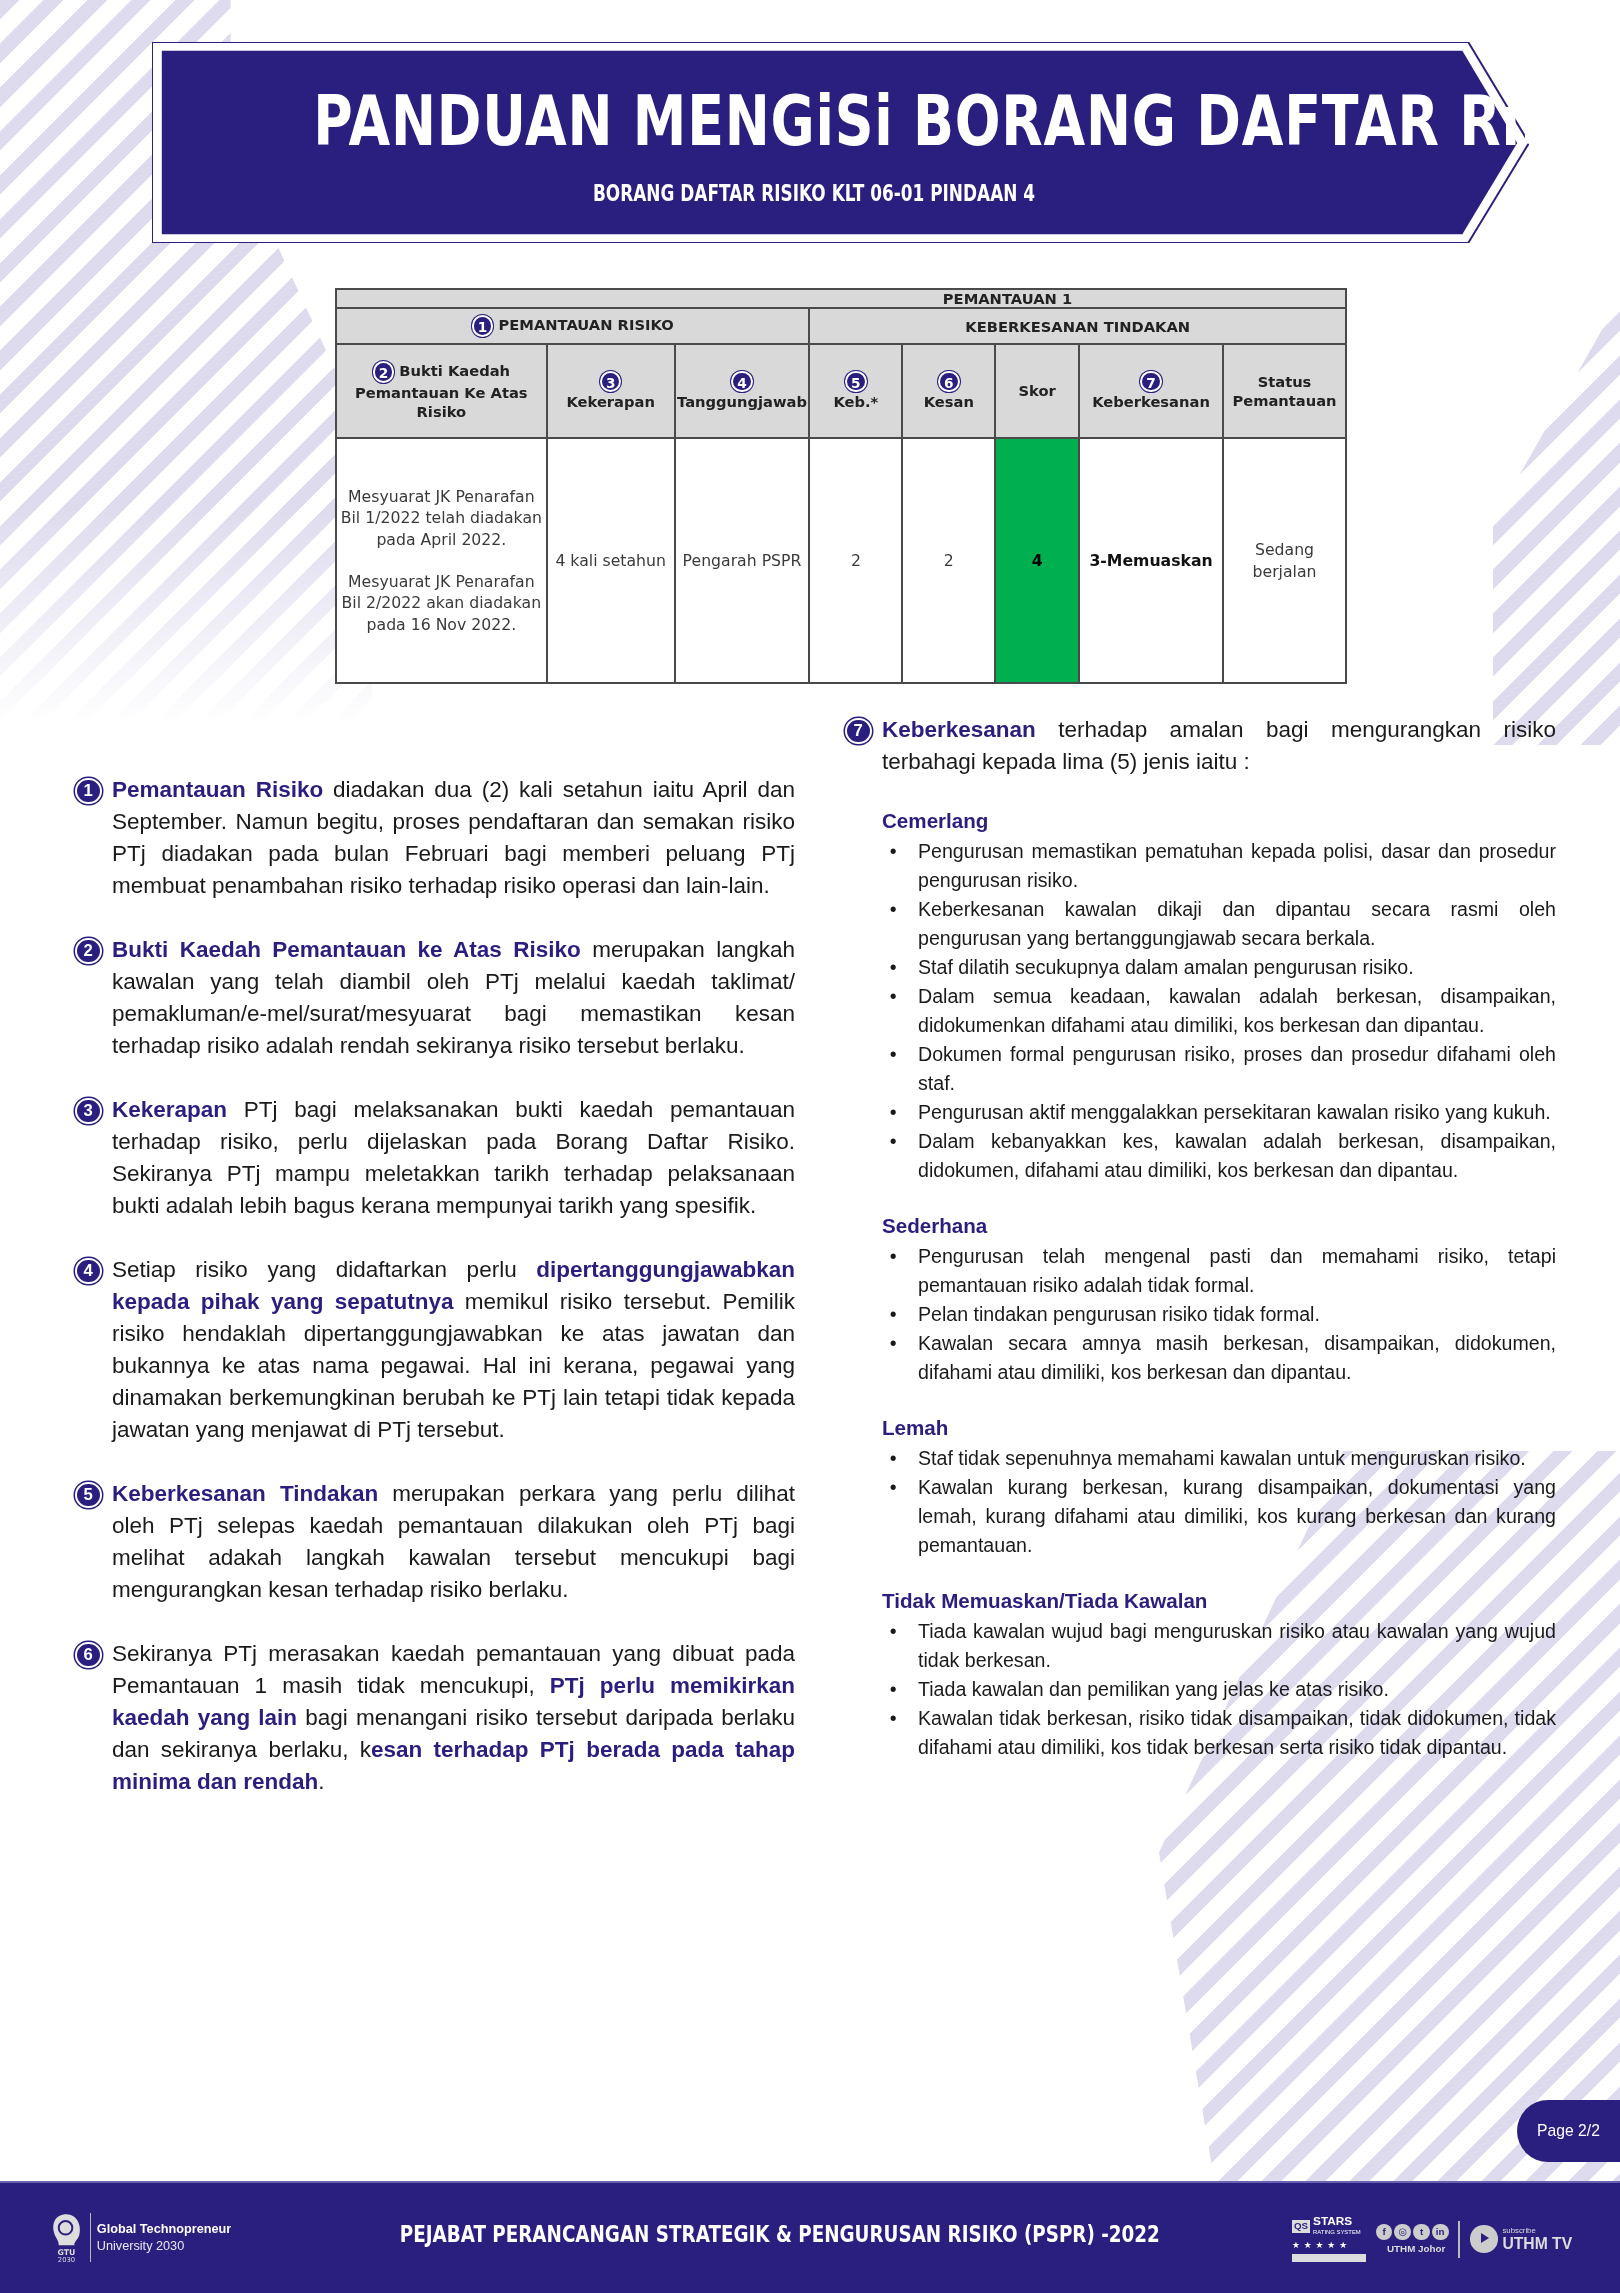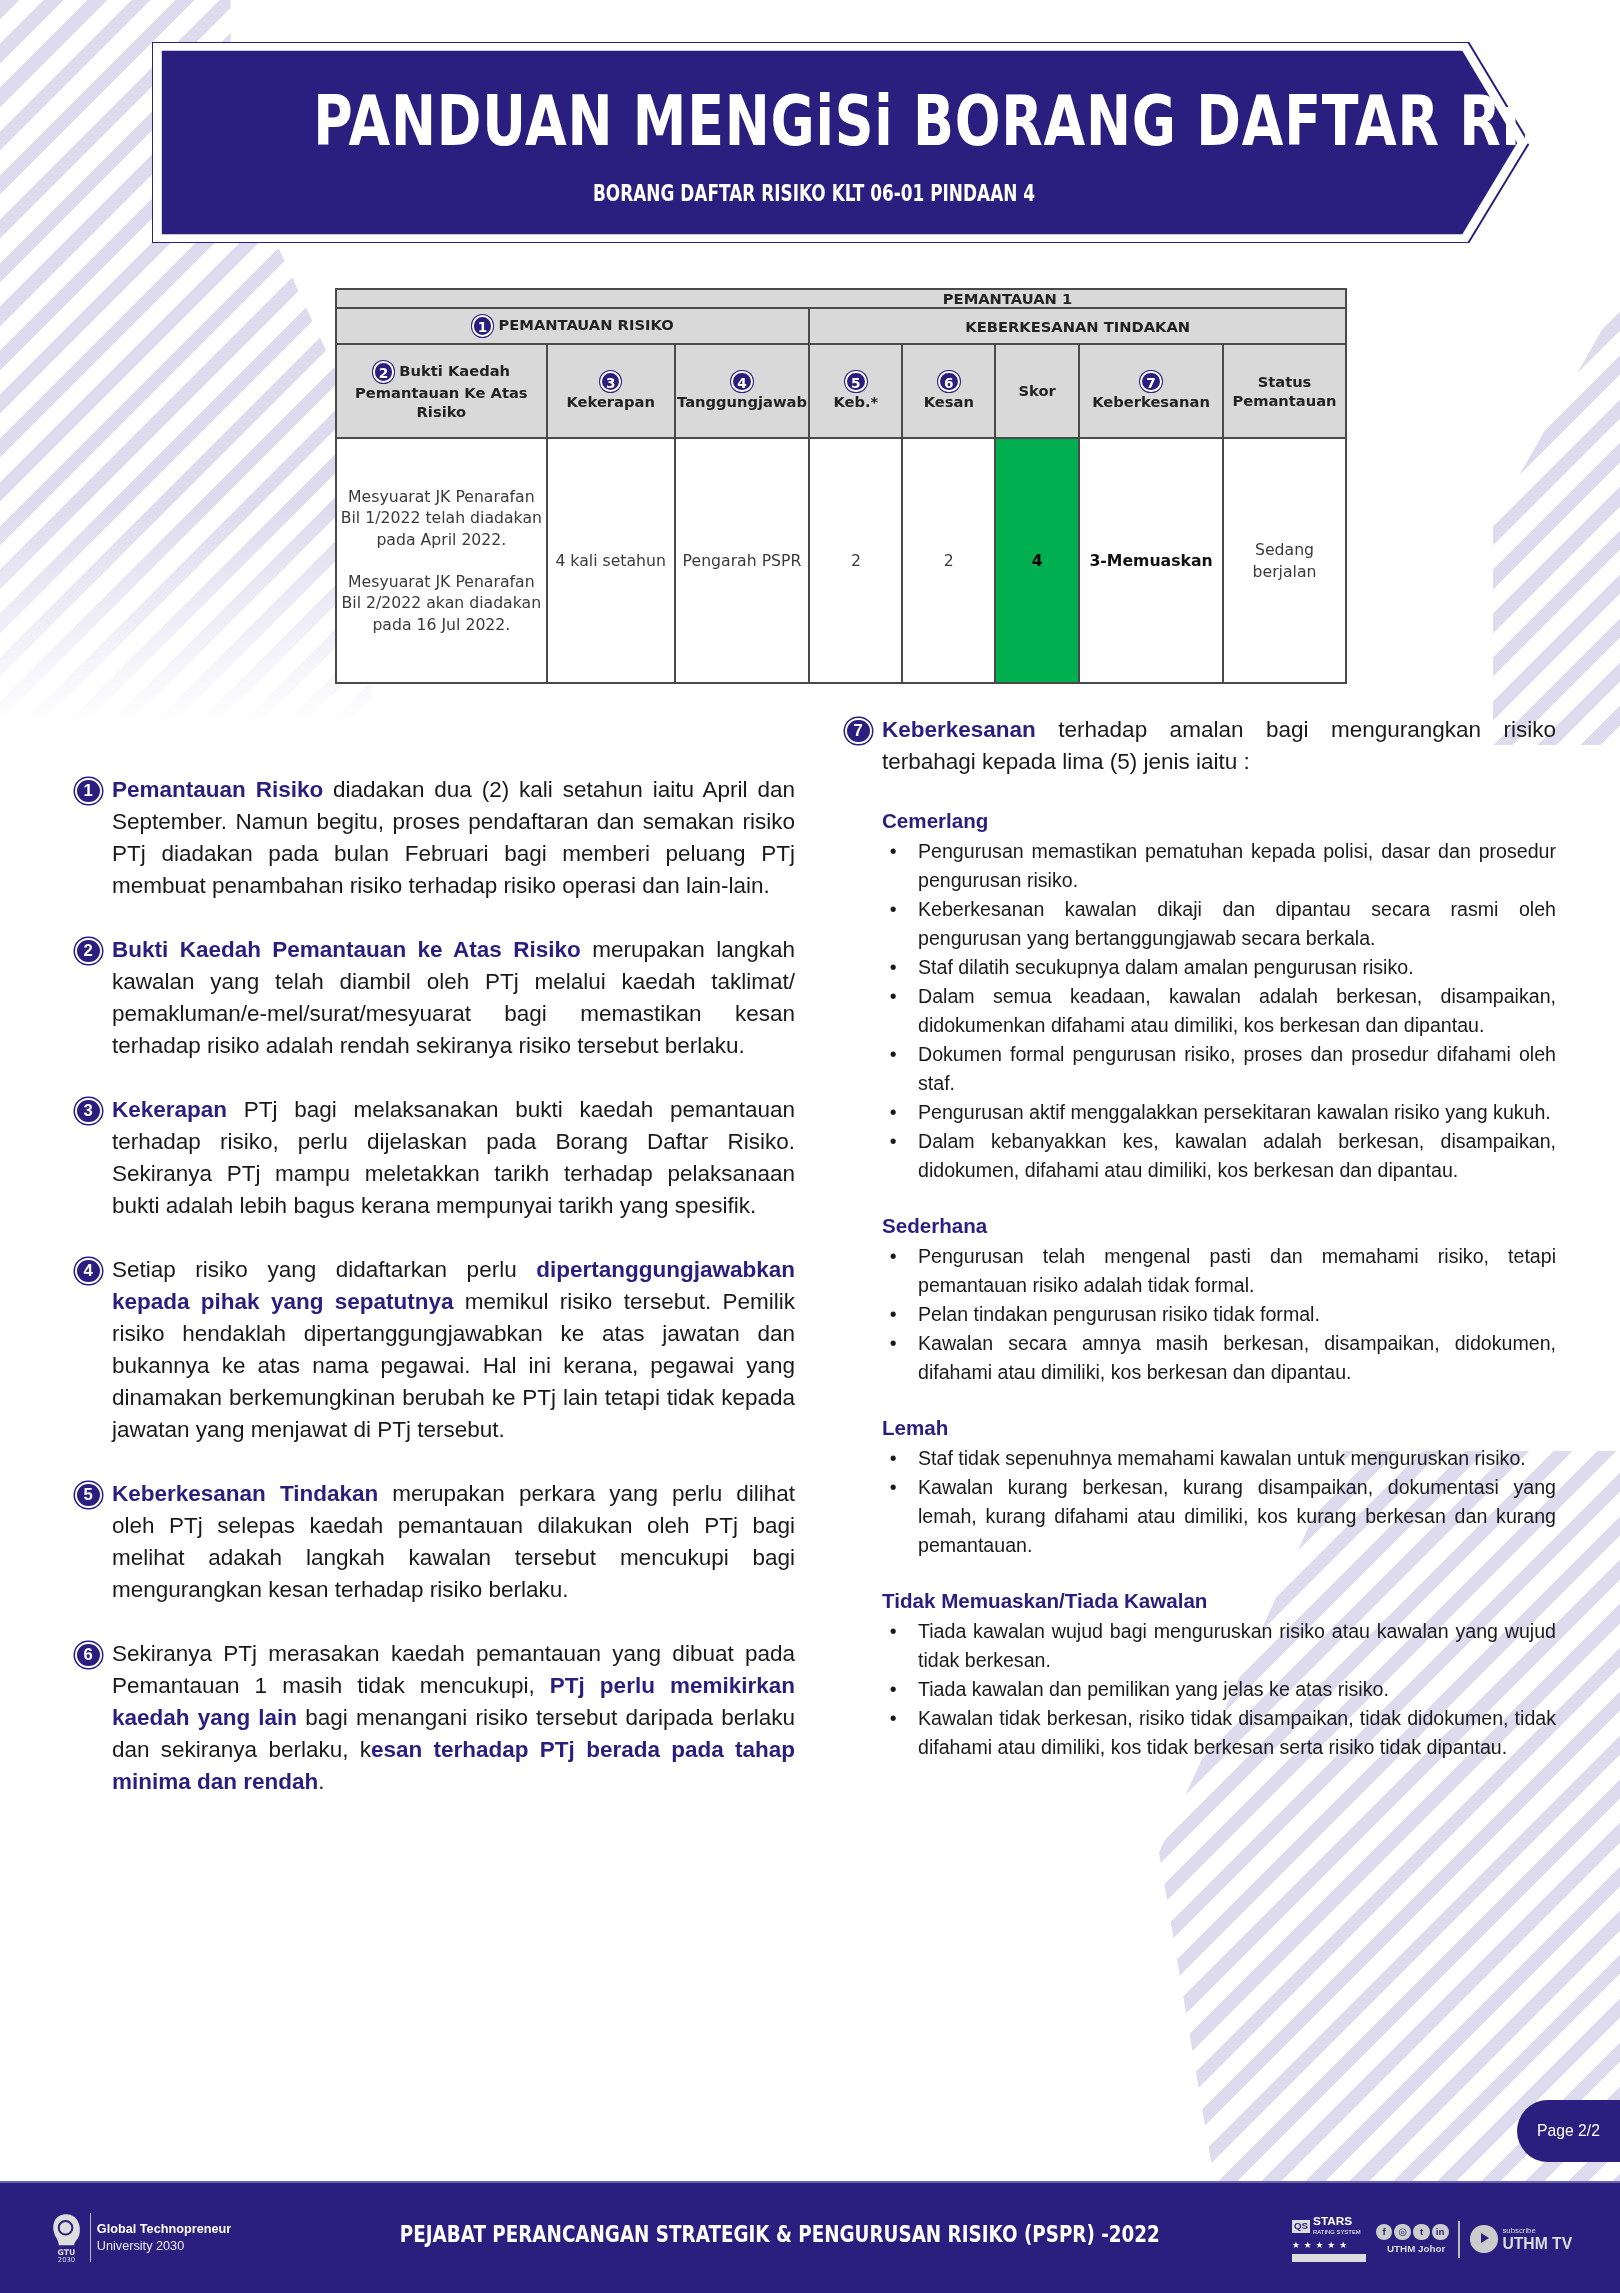--- a/index.html
+++ b/index.html
@@ -203,21 +203,21 @@
     <th>
       <span class="num-badge">7</span>
       <span class="col-head">Keberkesanan</span>
     </th>
     <th>Status Pemantauan</th>
   </tr>
   <tr class="r-data">
     <td>
       <div>Mesyuarat JK Penarafan Bil 1/2022 telah diadakan pada April 2022.</div>
       <div style="height:21.6px"></div>
-      <div>Mesyuarat JK Penarafan Bil 2/2022 akan diadakan pada 16 Jul 2022.</div>
+      <div>Mesyuarat JK Penarafan Bil 2/2022 akan diadakan pada 16 Nov 2022.</div>
     </td>
     <td>4 kali setahun</td>
     <td>Pengarah PSPR</td>
     <td>2</td>
     <td>2</td>
     <td class="skor">4</td>
     <td class="bold">3-Memuaskan</td>
     <td style="padding:0 19.6px;">Sedang berjalan</td>
   </tr>
 </tbody>

